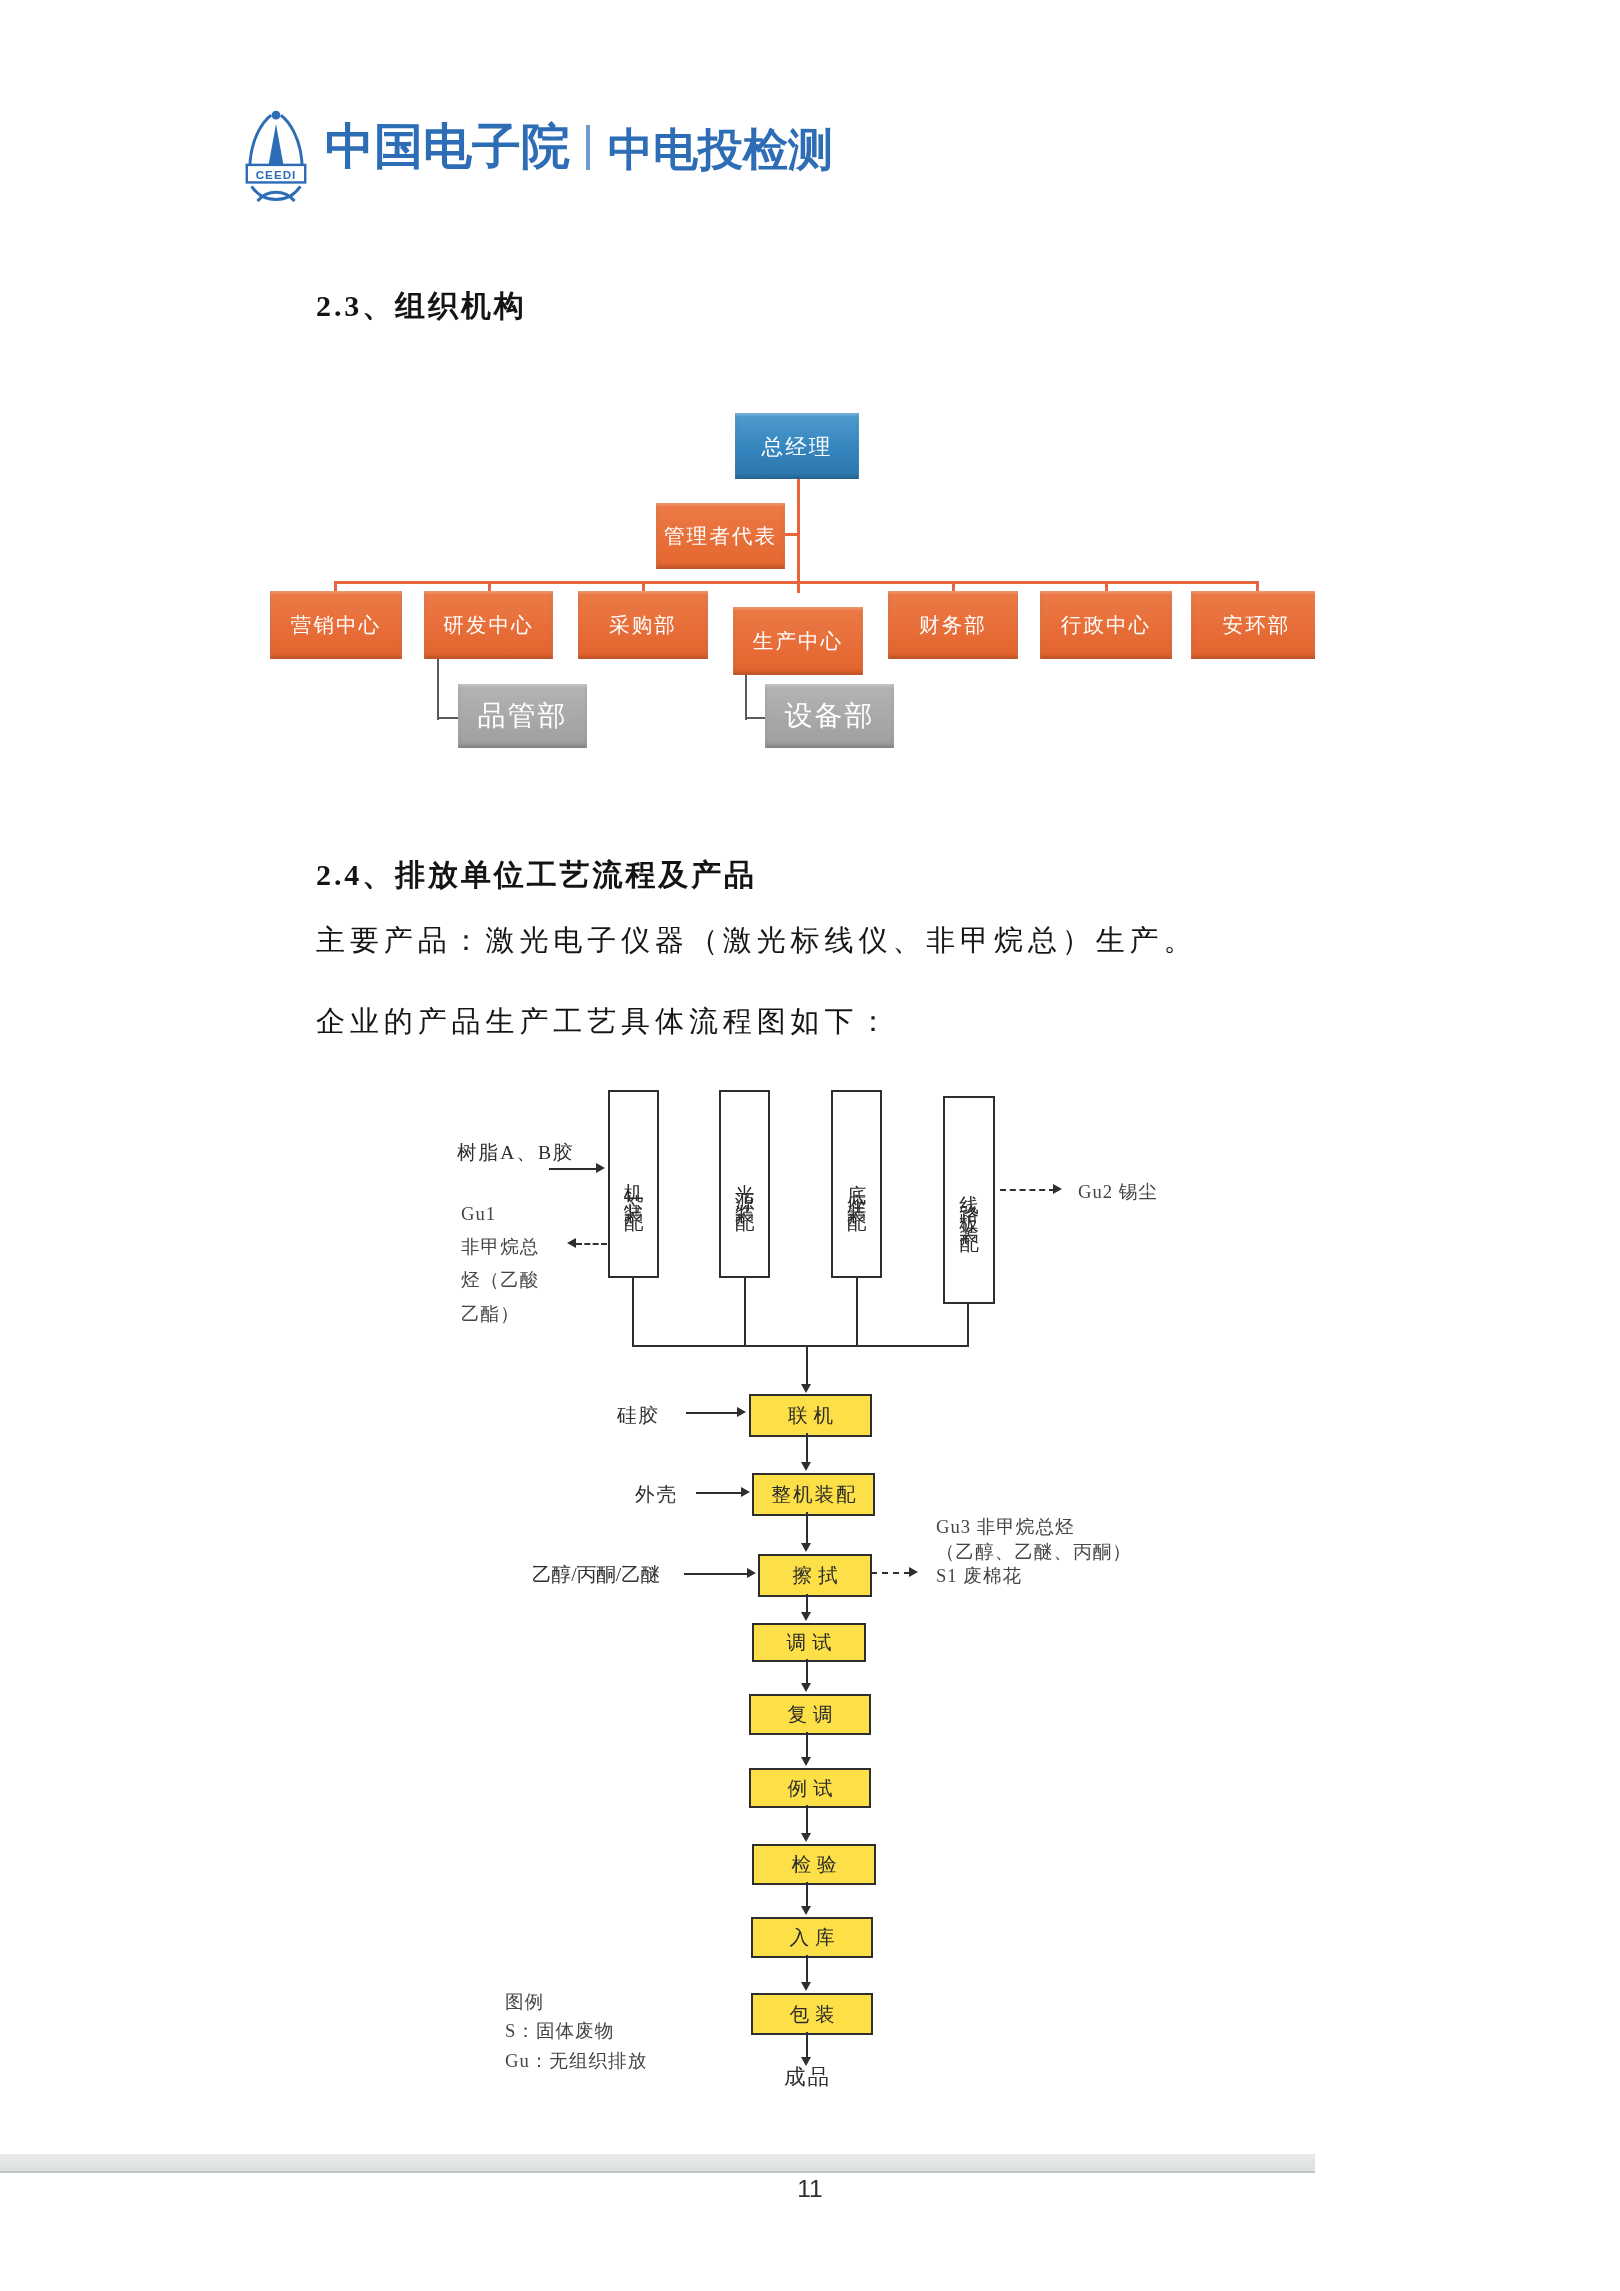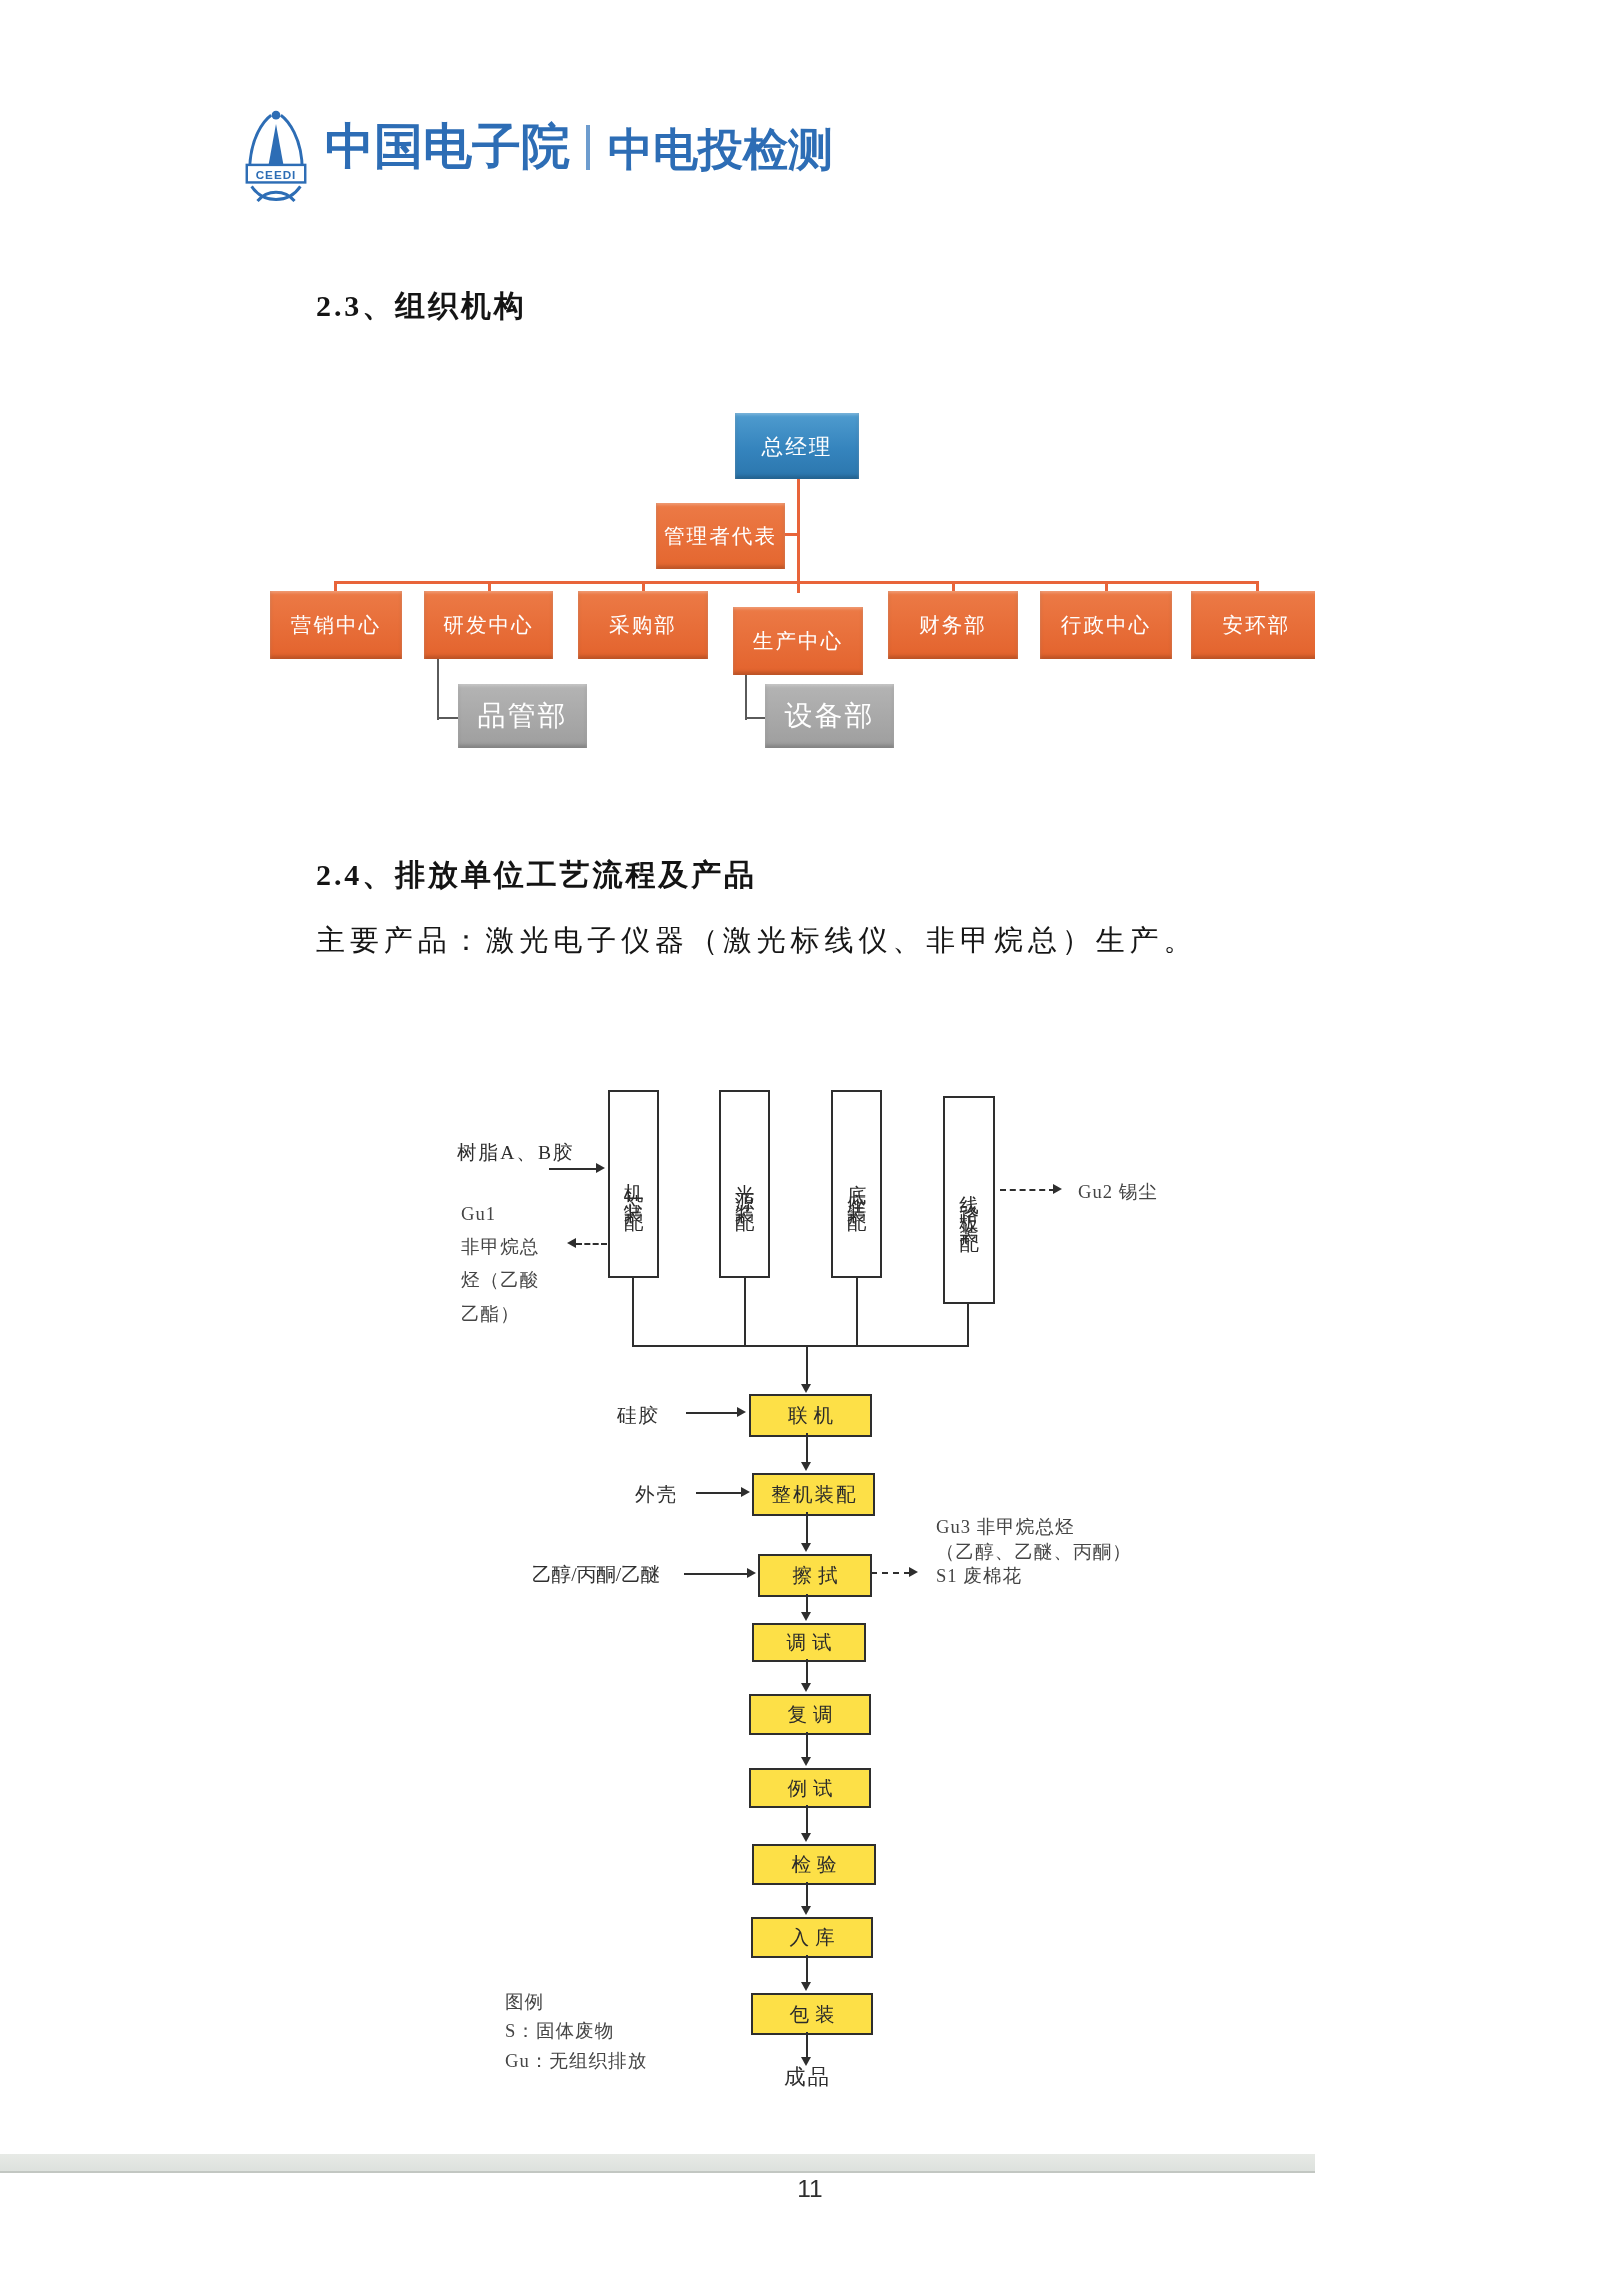--- a/index.html
+++ b/index.html
@@ -91,20 +91,21 @@
   <div class="abs org-box org-dept" style="left:733px;top:591px;width:130px;height:68px;margin-top:16px;">生产中心</div>
   <div class="abs org-box org-dept" style="left:888px;top:591px;width:130px;height:68px;">财务部</div>
   <div class="abs org-box org-dept" style="left:1040px;top:591px;width:132px;height:68px;">行政中心</div>
   <div class="abs org-box org-dept" style="left:1191px;top:591px;width:131px;height:68px;">安环部</div>
 
   <div class="abs org-box org-sub" style="left:458px;top:684px;width:129px;height:64px;">品管部</div>
   <div class="abs org-box org-sub" style="left:765px;top:684px;width:129px;height:64px;">设备部</div>
 
   <div class="abs heading" style="left:316px;top:855px;">2.4、排放单位工艺流程及产品</div>
   <div class="abs para" style="left:316px;top:921px;">主要产品：激光电子仪器（激光标线仪、非甲烷总）生产。</div>
+  <div class="abs para" style="left:316px;top:1002px;">企业的产品生产工艺具体流程图如下：</div>
 
   <div class="abs fl-col" style="left:608px;top:1090px;width:51px;height:188px;">机芯装配</div>
   <div class="abs fl-col" style="left:719px;top:1090px;width:51px;height:188px;">光源装配</div>
   <div class="abs fl-col" style="left:831px;top:1090px;width:51px;height:188px;">底座装配</div>
   <div class="abs fl-col" style="left:943px;top:1096px;width:52px;height:208px;">线路板装配</div>
 
   <div class="abs fl-label" style="left:457px;top:1139px;">树脂A、B胶</div>
   <div class="abs fl-line" style="left:549px;top:1168px;width:49px;height:2px;"></div>
   <div class="abs ah-r" style="left:596px;top:1163px;"></div>
 

